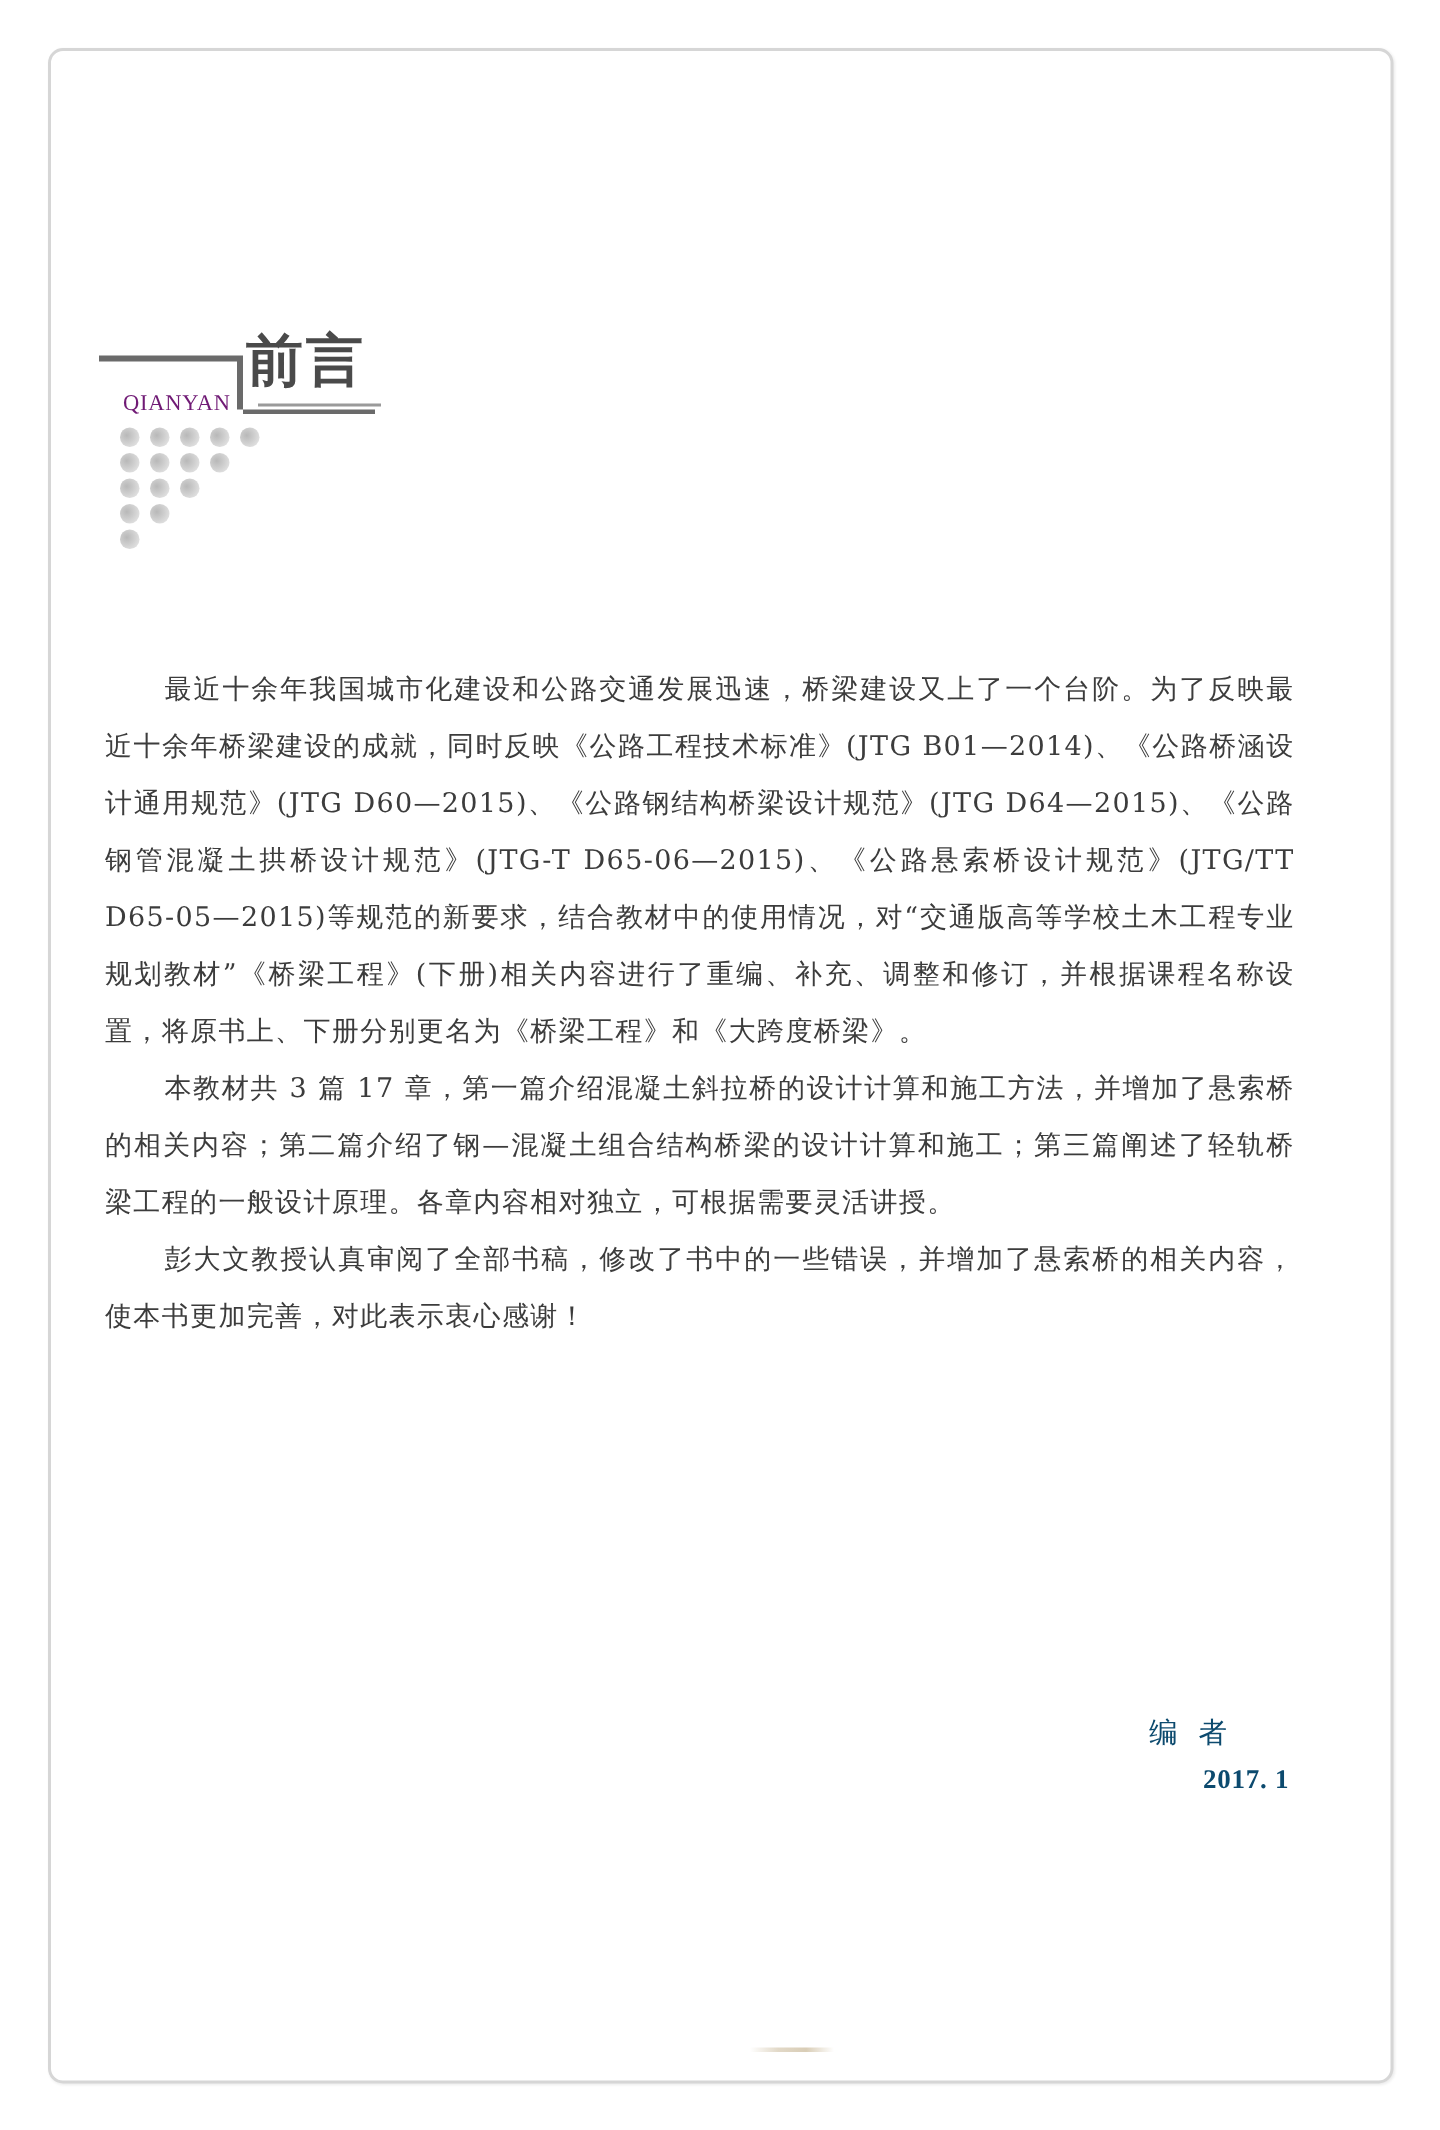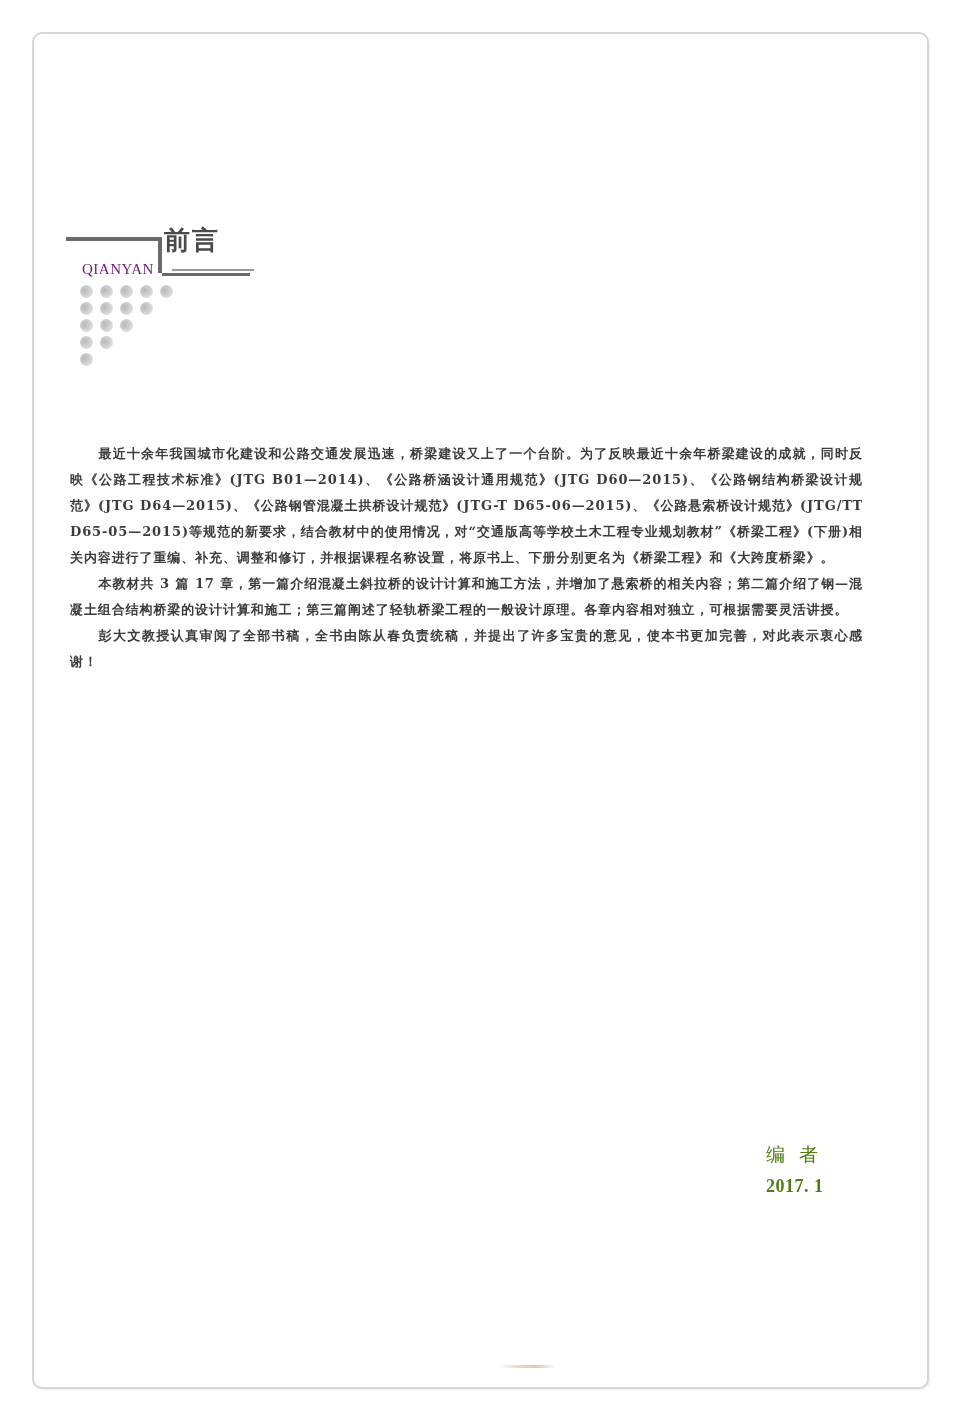--- a/index.html
+++ b/index.html
@@ -7,32 +7,32 @@
          font-family:"DejaVu Serif","Liberation Serif",serif; color:#3a3a3a; }
   .page-frame { position:absolute; left:32px; top:32px; width:893px; height:1353px;
          border:2px solid #d6d6d6; border-radius:10px; background:#ffffff;
          box-shadow: 1px 1px 2px rgba(0,0,0,0.08); }
   .heading { position:absolute; left:64px; top:222px; width:200px; height:150px; }
   .heading .rule { position:absolute; left:2px; top:15px; width:92px; height:4px; background:#6a6a6a; }
   .heading .rule2 { position:absolute; left:94px; top:15px; width:4px; height:36px; background:#6a6a6a; }
   .heading .rule3 { position:absolute; left:98px; top:51px; width:88px; height:3px; background:#6a6a6a; }
   .heading .rule4 { position:absolute; left:108px; top:47px; width:82px; height:2px; background:#9a9a9a; }
   .heading .title { position:absolute; left:100px; top:-4px; font-family:"DejaVu Sans","Liberation Sans",sans-serif;
-         font-weight:bold; font-size:26px; letter-spacing:2px; color:#4a4a4a; line-height:44px; }
+         font-weight:bold; font-size:38px; letter-spacing:2px; color:#4a4a4a; line-height:44px; }
   .heading .pinyin { position:absolute; left:18px; top:39px; font-family:"Liberation Serif",serif;
          font-size:15px; color:#701a75; letter-spacing:0.5px; }
   .dots { position:absolute; left:80px; top:285px; }
   .dot { position:absolute; width:13px; height:13px; border-radius:50%;
          background: radial-gradient(circle at 35% 40%, #b8b8b8 0%, #cfcfcf 45%, #ececec 100%); }
   .body-text { position:absolute; left:70px; top:441px; width:793px;
-         font-size:13px; line-height:26px; color:#3c3c3c; text-align:justify; letter-spacing:0.9px;font-weight:bold; }
+         font-size:18px; line-height:38px; color:#3c3c3c; text-align:justify; letter-spacing:0.9px; }
   .body-text p { margin:0; text-indent:2.2em; }
-  .signature { position:absolute; left:766px; top:1142px; font-family:"Liberation Serif",serif; color:#4d7c0f; }
+  .signature { position:absolute; left:766px; top:1142px; font-family:"Liberation Serif",serif; color:#0c4a6e; }
   .signature .editor { font-size:19px; letter-spacing:14px; font-family:"DejaVu Sans",sans-serif; }
-  .signature .date { font-size:18px; font-weight:bold; margin-top:8px; letter-spacing:0.5px; }
+  .signature .date { font-size:18px; font-weight:bold; margin-top:8px; letter-spacing:0.5px;margin-left:36px; }
   .footer-smudge { position:absolute; left:500px; top:1365px; width:56px; height:3px;
          background:linear-gradient(90deg, transparent, #e2d9c8, #d9cdb6, transparent); }
 </style>
 </head>
 <body>
 
 <div class="page-frame"></div>
 
 <div class="heading">
   <div class="rule"></div>
@@ -57,21 +57,21 @@
     <div class="dot" style="left: 20px; top: 34px;"></div>
     <div class="dot" style="left: 40px; top: 34px;"></div>
     <div class="dot" style="left: 0px; top: 51px;"></div>
     <div class="dot" style="left: 20px; top: 51px;"></div>
     <div class="dot" style="left: 0px; top: 68px;"></div>
   </div>
 
 <div class="body-text">
   <p>最近十余年我国城市化建设和公路交通发展迅速，桥梁建设又上了一个台阶。为了反映最近十余年桥梁建设的成就，同时反映《公路工程技术标准》(JTG B01—2014)、《公路桥涵设计通用规范》(JTG D60—2015)、《公路钢结构桥梁设计规范》(JTG D64—2015)、《公路钢管混凝土拱桥设计规范》(JTG-T D65-06—2015)、《公路悬索桥设计规范》(JTG/TT D65-05—2015)等规范的新要求，结合教材中的使用情况，对“交通版高等学校土木工程专业规划教材”《桥梁工程》(下册)相关内容进行了重编、补充、调整和修订，并根据课程名称设置，将原书上、下册分别更名为《桥梁工程》和《大跨度桥梁》。</p>
   <p>本教材共 3 篇 17 章，第一篇介绍混凝土斜拉桥的设计计算和施工方法，并增加了悬索桥的相关内容；第二篇介绍了钢—混凝土组合结构桥梁的设计计算和施工；第三篇阐述了轻轨桥梁工程的一般设计原理。各章内容相对独立，可根据需要灵活讲授。</p>
-  <p>彭大文教授认真审阅了全部书稿，全书由陈从春负责统稿，并提出了许多宝贵的意见，使本书更加完善，对此表示衷心感谢！</p>
+  <p>彭大文教授认真审阅了全部书稿，修改了书中的一些错误，并增加了悬索桥的相关内容，使本书更加完善，对此表示衷心感谢！</p>
 </div>
 
 <div class="signature">
   <div class="editor">编者</div>
   <div class="date">2017. 1</div>
 </div>
 
 <div class="footer-smudge"></div>
 
 </body></html>

